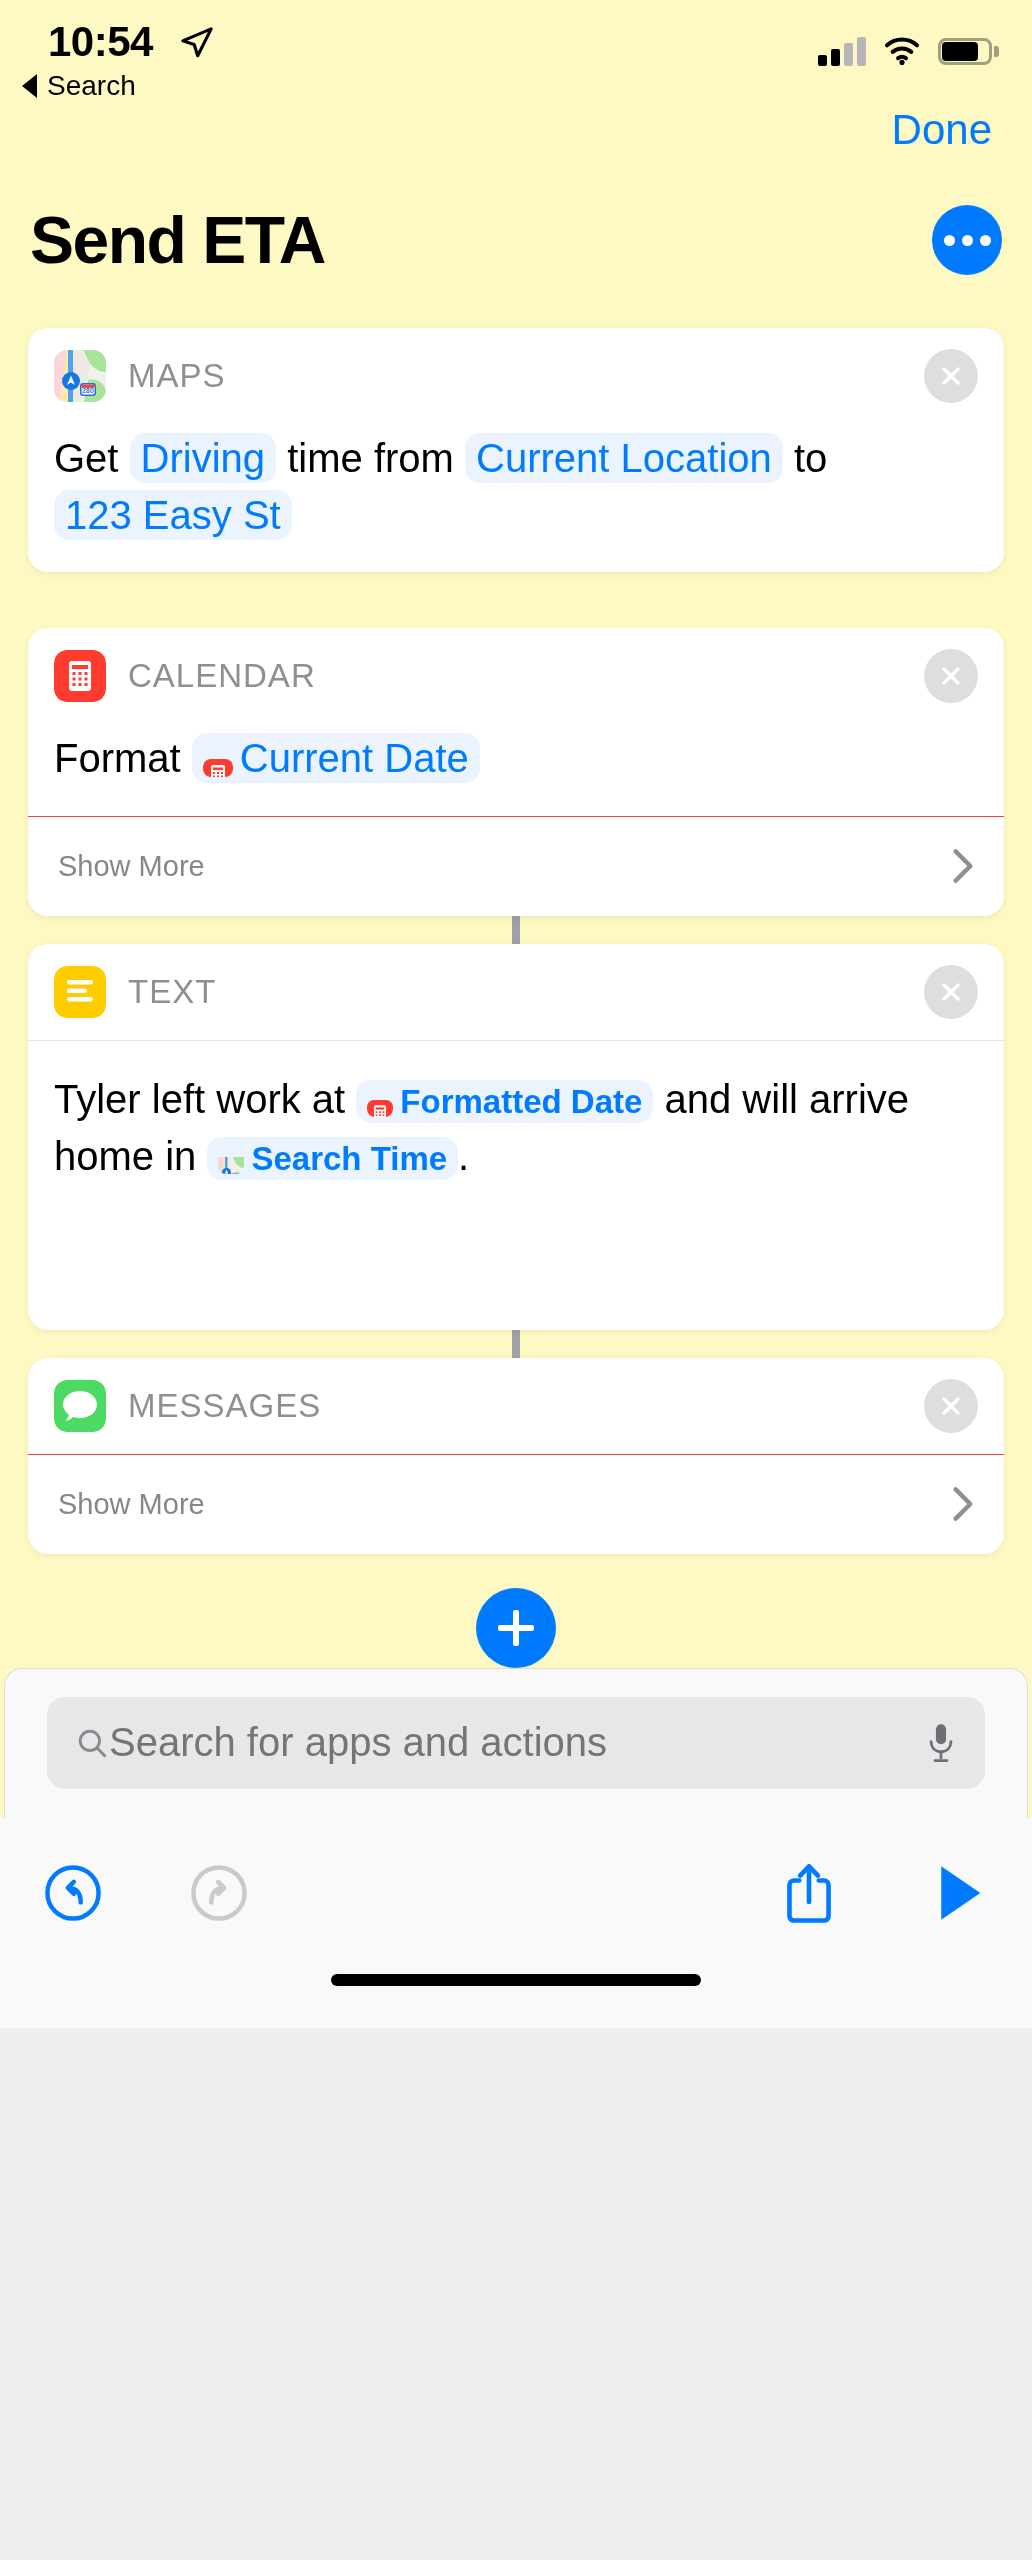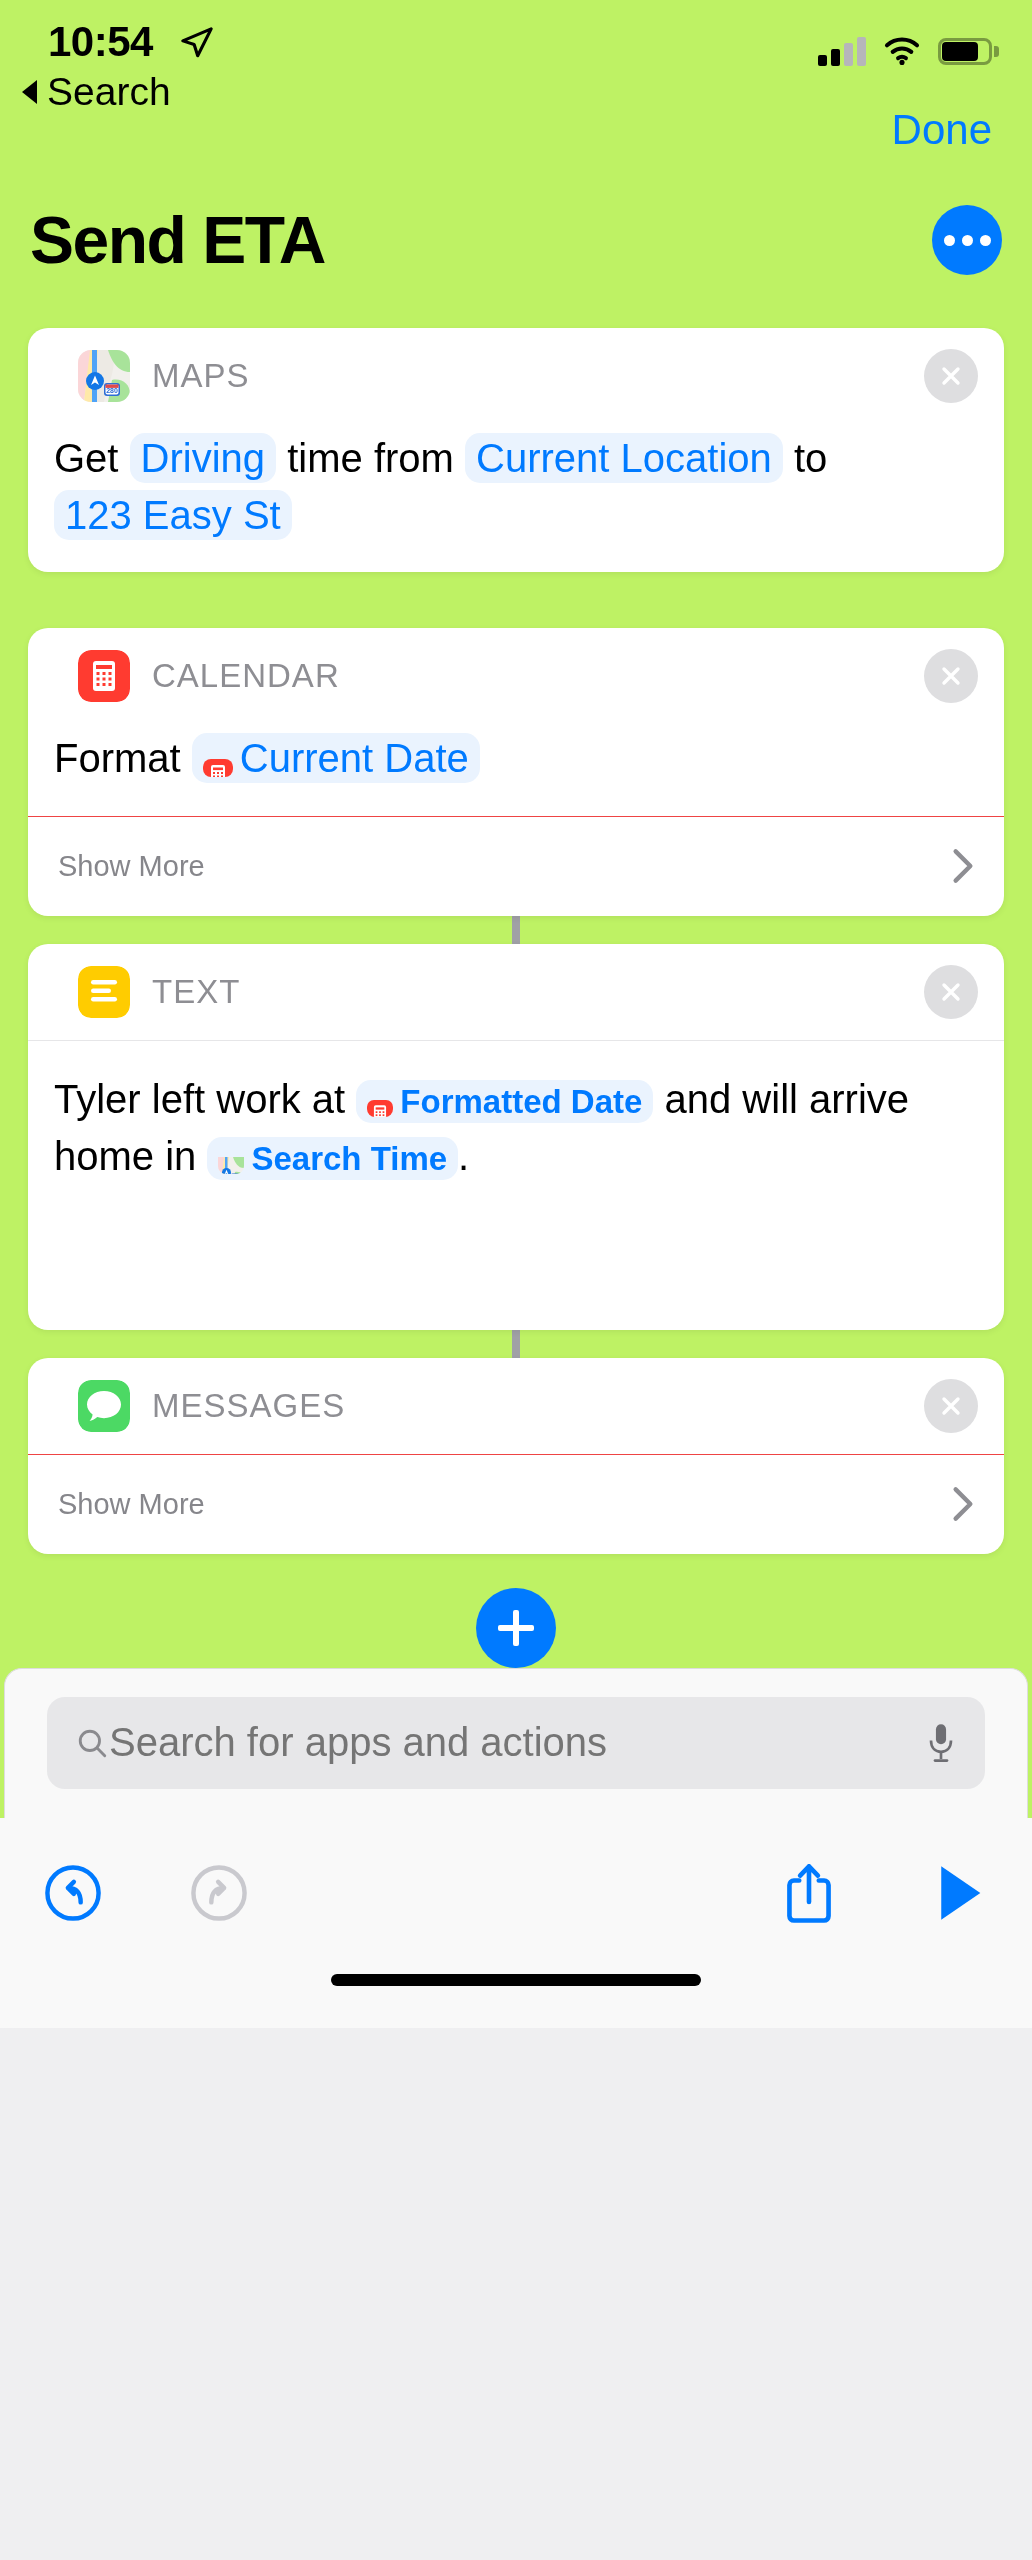--- a/index.html
+++ b/index.html
@@ -7,21 +7,21 @@
     width: 1032px;
     height: 2560px;
     background: #EFEFF1;
     font-family: "Liberation Sans", sans-serif;
     overflow: hidden;
   }
   .phone {
     position: relative;
     width: 1032px;
     height: 1820px;
-    background: #bef264;
+    background: #fef9c3;
     display: flex;
     flex-direction: column;
   }
 
   
   .statusbar {
     height: 100px;
     position: relative;
     flex: 0 0 auto;
   }
@@ -68,21 +68,21 @@
     width:5px; height:11px;
     background: rgba(0,0,0,.36);
     border-radius:0 3px 3px 0;
   }
 
   
   .backbar {
     position: absolute;
     left: 22px; top: 70px;
     display: flex; align-items: center; gap: 10px;
-    font-size: 39px; color: #000;
+    font-size: 28px; color: #000;
   }
   .backbar .tri {
     width: 0; height: 0;
     border-top: 12px solid transparent;
     border-bottom: 12px solid transparent;
     border-right: 15px solid #000;
   }
 
   
   .navbar {
@@ -136,21 +136,20 @@
     border-radius: 20px;
     box-shadow: 0 2px 6px rgba(0,0,0,.07);
     overflow: hidden;
   }
   .card-head {
     height: 96px;
     display: flex;
     align-items: center;
     padding: 0 26px;
     position: relative;
-    margin-left: 24px;
   }
   .app-icon {
     width: 52px; height: 52px;
     border-radius: 13px;
     flex: 0 0 auto;
     overflow: hidden;
     position: relative;
   }
   .app-name {
     margin-left: 22px;

